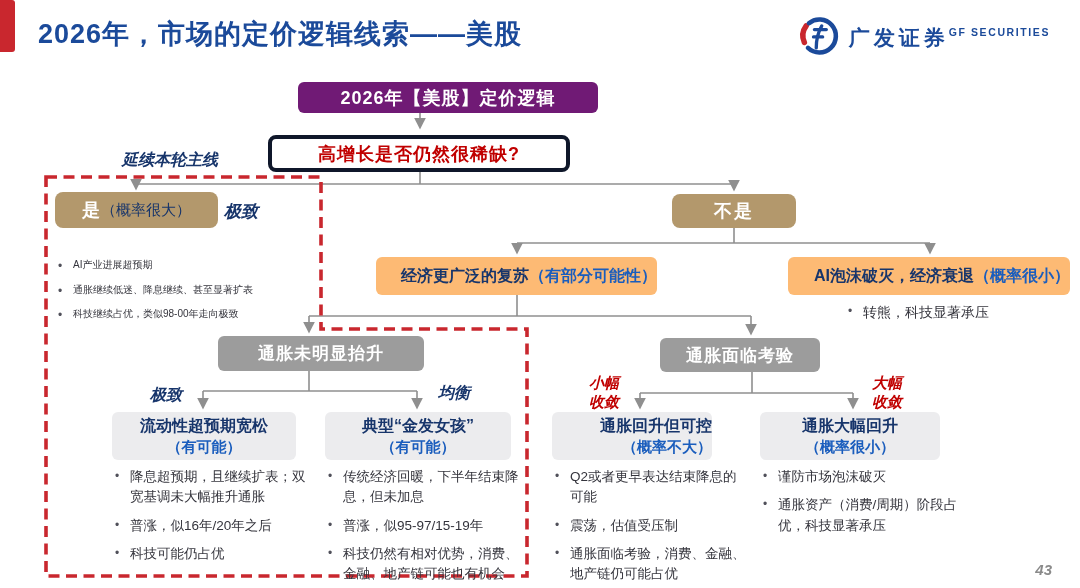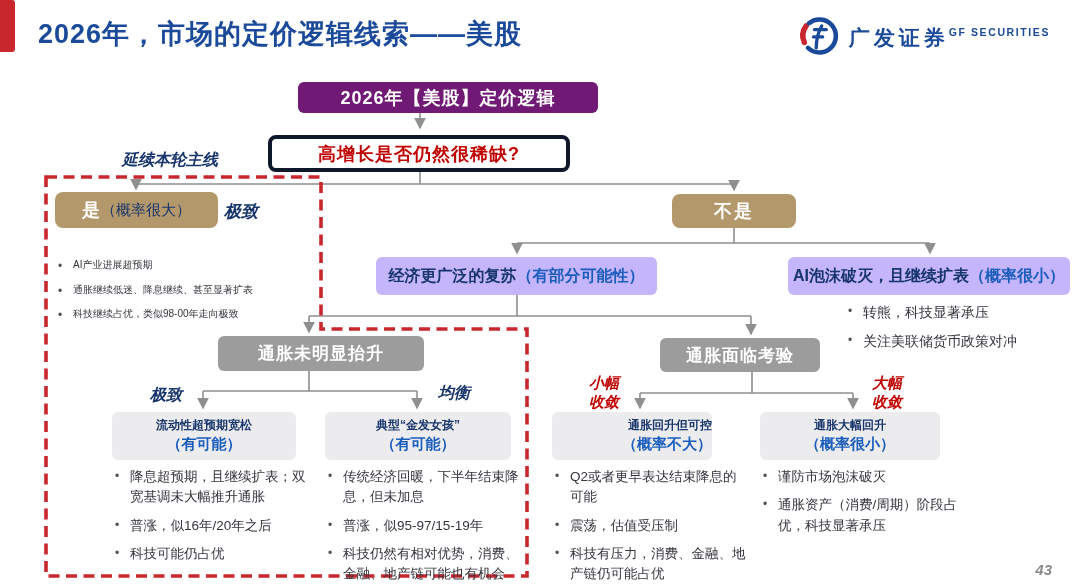--- a/index.html
+++ b/index.html
@@ -22,31 +22,31 @@
   
   .root-box{left:270px;top:82px;width:300px;height:31px;background:#701a75;color:#fff;
     font-size:18px;font-weight:700;border-radius:6px;letter-spacing:1px;margin-left:28px;}
   .question-box{left:268px;top:135px;width:302px;height:37px;background:#fff;border:4px solid #0f172a;
     border-radius:8px;color:#c00000;font-size:18px;font-weight:700;letter-spacing:1px;}
   .tan-box{background:#b3986c;border-radius:8px;font-weight:700;}
   .yes-box{left:55px;top:192px;width:163px;height:36px;gap:1px;}
   .no-box{left:672px;top:194px;width:124px;height:34px;color:#fff;font-size:18px;letter-spacing:2px;}
   .yes-main{color:#fff;font-size:18px;font-weight:700;}
   .navy-paren{color:#17356b;font-size:15px;font-weight:400;}
-  .cream-box{background:#c4b5fd;border-radius:6px;font-size:16px;font-weight:700;white-space:nowrap;}
+  .cream-box{background:#fdba74;border-radius:6px;font-size:16px;font-weight:700;white-space:nowrap;justify-content:flex-end;}
   .recovery-box{left:376px;top:257px;width:281px;height:38px;}
   .aibust-box{left:788px;top:257px;width:282px;height:38px;}
   .cream-box .main{color:#17356b;}
   .cream-box .paren{color:#1a5dbd;}
   .gray-box{background:#9c9c9c;border-radius:6px;color:#fff;font-size:17px;font-weight:700;letter-spacing:1px;}
   .gray1{left:218px;top:336px;width:206px;height:35px;}
   .gray2{left:660px;top:338px;width:160px;height:34px;}
   .sub-head{background:#ececee;border-radius:6px;display:flex;flex-direction:column;
     align-items:center;justify-content:center;line-height:1.3;}
-  .sub-head .t{color:#17356b;font-size:12px;font-weight:700;white-space:nowrap;}
+  .sub-head .t{color:#17356b;font-size:16px;font-weight:700;white-space:nowrap;}
   .sub-head .p{color:#1a5dbd;font-size:15px;font-weight:700;}
   .head-liquidity{left:112px;top:412px;width:184px;height:48px;}
   .head-goldilocks{left:325px;top:412px;width:186px;height:48px;}
   .head-controllable{left:552px;top:412px;width:160px;height:48px;align-items:flex-end;}
   .head-sharp{left:760px;top:412px;width:180px;height:48px;}
 
   
   .tag{font-style:italic;font-weight:700;color:#17356b;white-space:nowrap;}
   .tag-continue{left:122px;top:150px;font-size:16px;}
   .tag-extreme1{left:224px;top:200px;font-size:17px;}
@@ -146,26 +146,25 @@
   </ul>
 
   <div class="abs flex-c tan-box no-box">不是</div>
 
   <div class="abs flex-c cream-box recovery-box">
     <span class="main">经济更广泛的复苏</span>
     <span class="paren">（有部分可能性）</span>
   </div>
 
   <div class="abs flex-c cream-box aibust-box">
-    <span class="main">AI泡沫破灭，且继续扩表</span>
+    <span class="main">AI泡沫破灭，经济衰退</span>
     <span class="paren">（概率很小）</span>
   </div>
   <ul class="abs bullets aibust-bullets">
     <li>转熊，科技显著承压</li>
-    <li>关注美联储货币政策对冲</li>
   </ul>
 
   <div class="abs flex-c gray-box gray1">通胀未明显抬升</div>
   <div class="abs tag tag-extreme2">极致</div>
   <div class="abs tag tag-balance">均衡</div>
 
   <div class="abs sub-head head-liquidity">
     <span class="t">流动性超预期宽松</span>
     <span class="p">（有可能）</span>
   </div>
@@ -189,21 +188,21 @@
   <div class="abs tag-red tag-small">小幅收敛</div>
   <div class="abs tag-red tag-large">大幅收敛</div>
 
   <div class="abs sub-head head-controllable">
     <span class="t">通胀回升但可控</span>
     <span class="p">（概率不大）</span>
   </div>
   <ul class="abs bullets ctrl-bullets">
     <li>Q2或者更早表达结束降息的可能</li>
     <li>震荡，估值受压制</li>
-    <li>科技有压力，消费、金融、地产链仍可能占优</li>
+    <li>通胀面临考验，消费、金融、地产链仍可能占优</li>
   </ul>
 
   <div class="abs sub-head head-sharp">
     <span class="t">通胀大幅回升</span>
     <span class="p">（概率很小）</span>
   </div>
   <ul class="abs bullets sharp-bullets">
     <li>谨防市场泡沫破灭</li>
     <li>通胀资产（消费/周期）阶段占优，科技显著承压</li>
   </ul>

